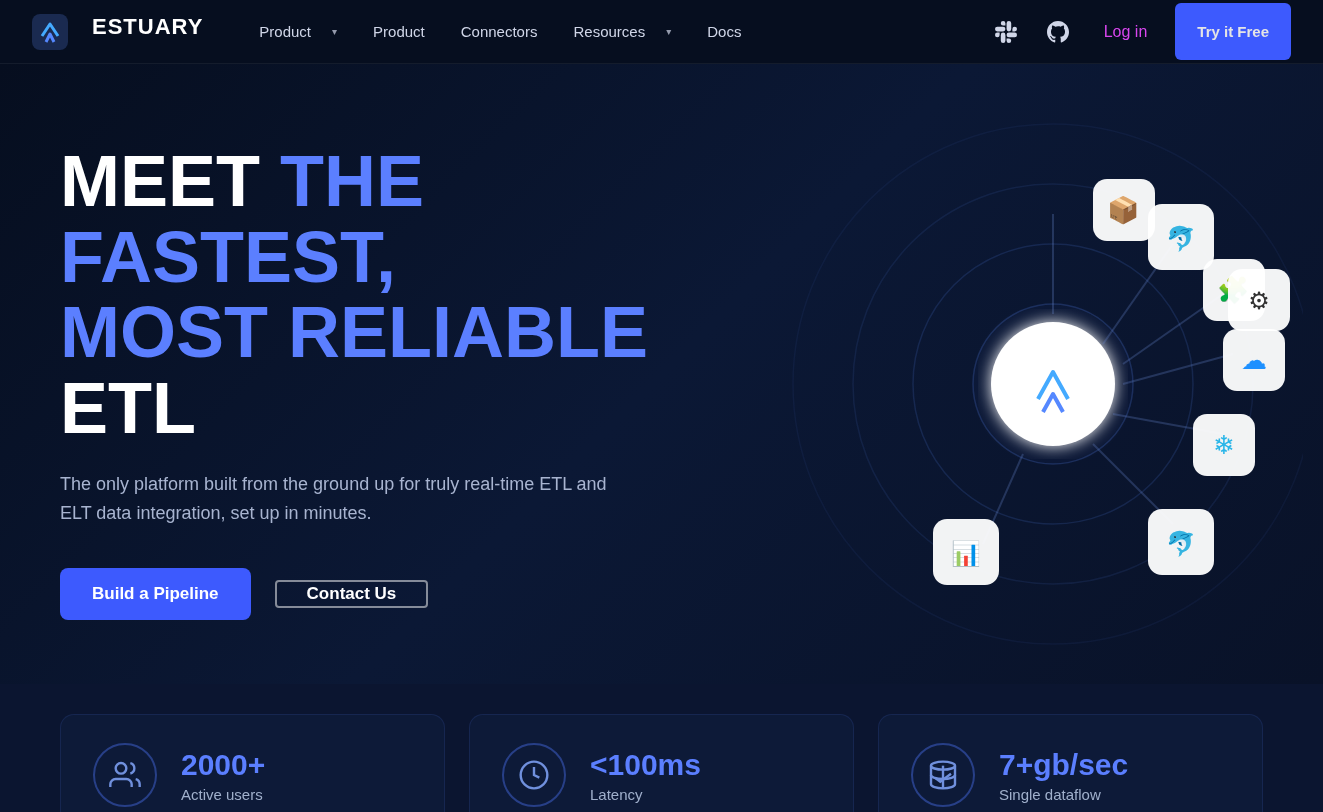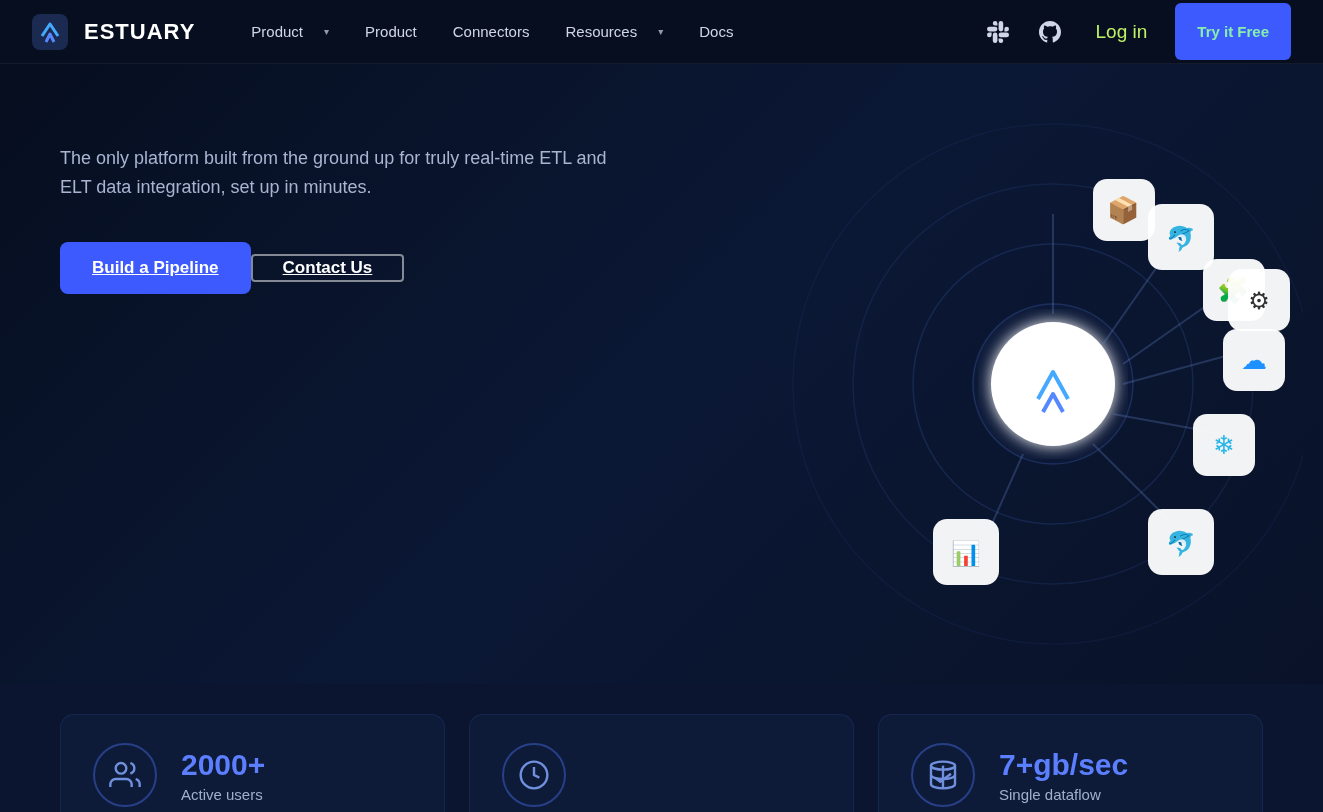--- a/index.html
+++ b/index.html
@@ -18,22 +18,22 @@
       align-items: center;
       padding: 0 32px;
       height: 64px;
       background: #060e1f;
       border-bottom: 1px solid rgba(255,255,255,0.06);
       position: relative;
       z-index: 10;
     }
     .logo {
       display: flex;
-      align-items: center;
-      gap: 16px;
+      align-items: flex-start;
+      gap: 24px;
       margin-right: 40px;
       text-decoration: none;
     }
     .logo-icon {
       width: 36px;
       height: 36px;
     }
     .logo-text {
       font-size: 22px;
       font-weight: 700;
@@ -73,29 +73,29 @@
       display: flex;
       align-items: center;
       justify-content: center;
       border-radius: 6px;
       cursor: pointer;
       color: #d0d6e8;
       font-size: 20px;
       text-decoration: none;
     }
     .login-btn {
-      color: #bef264;
-      font-size: 19px;
+      color: #d946ef;
+      font-size: 16px;
       cursor: pointer;
       padding: 8px 12px;
       text-decoration: none;
     }
     .try-free-btn {
       background: #3d5afe;
-      color: #86efac;
+      color: #e5e5e5;
       border: none;
       border-radius: 6px;
       padding: 20px 22px;
       font-size: 15px;
       font-weight: 600;
       cursor: pointer;
       text-decoration: none;
       text-align: center;
     }
 
@@ -122,23 +122,22 @@
     .hero-heading .blue { color: #5b7fff; }
     .hero-subtext {
       font-size: 18px;
       color: #a8b4d0;
       line-height: 1.6;
       max-width: 560px;
       margin-bottom: 40px;
     }
     .hero-buttons {
       display: flex;
-      gap: 0;
-      align-items: center;
-      text-decoration: underline;
+      gap: 24px;
+      align-items: center;
     }
     .btn-primary {
       background: #3d5afe;
       color: #fff;
       border: none;
       border-radius: 8px;
       padding: 16px 32px;
       font-size: 17px;
       font-weight: 700;
       cursor: pointer;
@@ -249,20 +248,24 @@
         <path d="M12 0C5.374 0 0 5.373 0 12c0 5.302 3.438 9.8 8.207 11.387.599.111.793-.261.793-.577v-2.234c-3.338.726-4.033-1.416-4.033-1.416-.546-1.387-1.333-1.756-1.333-1.756-1.089-.745.083-.729.083-.729 1.205.084 1.839 1.237 1.839 1.237 1.07 1.834 2.807 1.304 3.492.997.107-.775.418-1.305.762-1.604-2.665-.305-5.467-1.334-5.467-5.931 0-1.311.469-2.381 1.236-3.221-.124-.303-.535-1.524.117-3.176 0 0 1.008-.322 3.301 1.23A11.509 11.509 0 0 1 12 5.803c1.02.005 2.047.138 3.006.404 2.291-1.552 3.297-1.23 3.297-1.23.653 1.653.242 2.874.118 3.176.77.84 1.235 1.911 1.235 3.221 0 4.609-2.807 5.624-5.479 5.921.43.372.823 1.102.823 2.222v3.293c0 .319.192.694.801.576C20.566 21.797 24 17.3 24 12c0-6.627-5.373-12-12-12z"></path>
       </svg>
     </a>
     <a class="login-btn">Log in</a>
     <button class="try-free-btn">Try it Free</button>
   </div>
 </nav>
 
 <section class="hero">
   <div class="hero-content">
+    <h1 class="hero-heading">
+      <span class="white">MEET </span><span class="blue">THE FASTEST,</span><br>
+      <span class="blue">MOST RELIABLE </span><span class="white">ETL</span>
+    </h1>
     <p class="hero-subtext">The only platform built from the ground up for truly real-time ETL and ELT data integration, set up in minutes.</p>
     <div class="hero-buttons">
       <button class="btn-primary">Build a Pipeline</button>
       <button class="btn-outline">Contact Us</button>
     </div>
   </div>
 
   <svg class="hero-svg" viewBox="0 0 520 580" fill="none" xmlns="http://www.w3.org/2000/svg">
 
     <circle cx="270" cy="290" r="80" stroke="rgba(80,120,220,0.25)" stroke-width="1.5" fill="rgba(30,50,100,0.15)"></circle>
@@ -342,20 +345,24 @@
     </div>
   </div>
 
   <div class="stat-card">
     <div class="stat-icon-circle">
       <svg width="32" height="32" viewBox="0 0 24 24" fill="none" stroke="currentColor" stroke-width="1.8">
         <circle cx="12" cy="12" r="10"></circle>
         <polyline points="12 6 12 12 16 14"></polyline>
       </svg>
     </div>
+    <div class="stat-info">
+      <span class="stat-value">&lt;100ms</span>
+      <span class="stat-label">Latency</span>
+    </div>
   </div>
 
   <div class="stat-card">
     <div class="stat-icon-circle">
       <svg width="32" height="32" viewBox="0 0 24 24" fill="none" stroke="currentColor" stroke-width="1.8">
         <ellipse cx="12" cy="5" rx="9" ry="3"></ellipse>
         <path d="M21 12c0 1.66-4 3-9 3s-9-1.34-9-3"></path>
         <path d="M3 5v14c0 1.66 4 3 9 3s9-1.34 9-3V5"></path>
         <line x1="12" y1="5" x2="12" y2="22"></line>
         <line x1="7" y1="7" x2="7" y2="7"></line>

